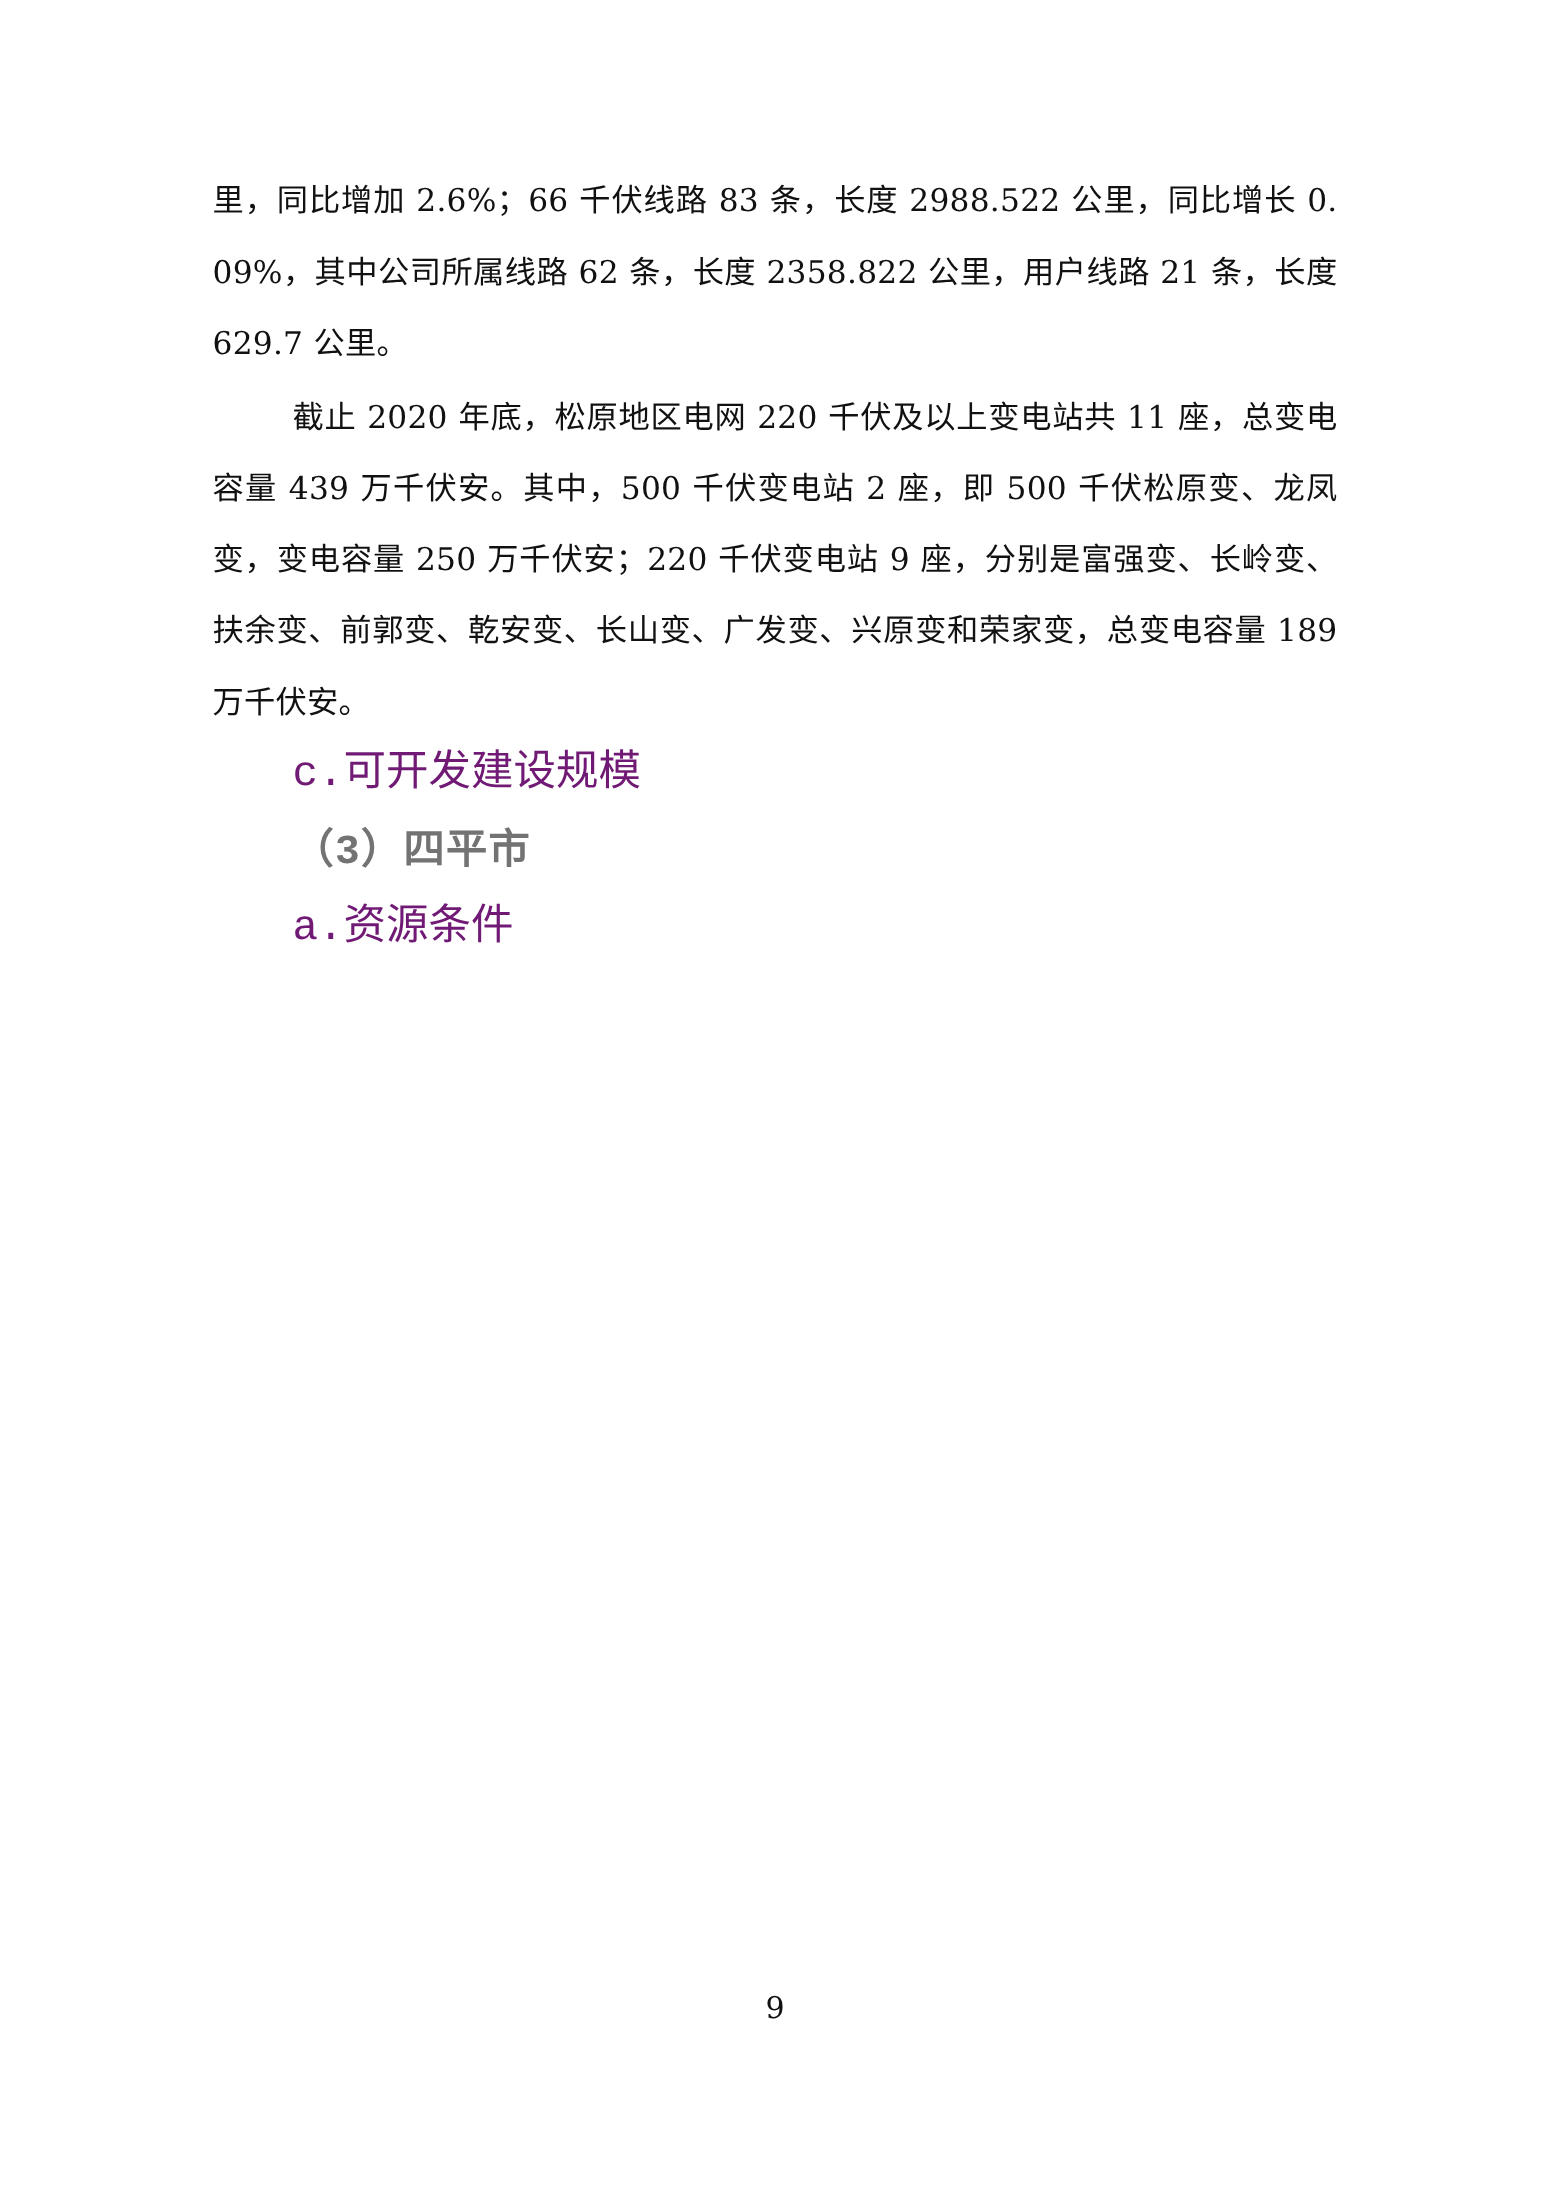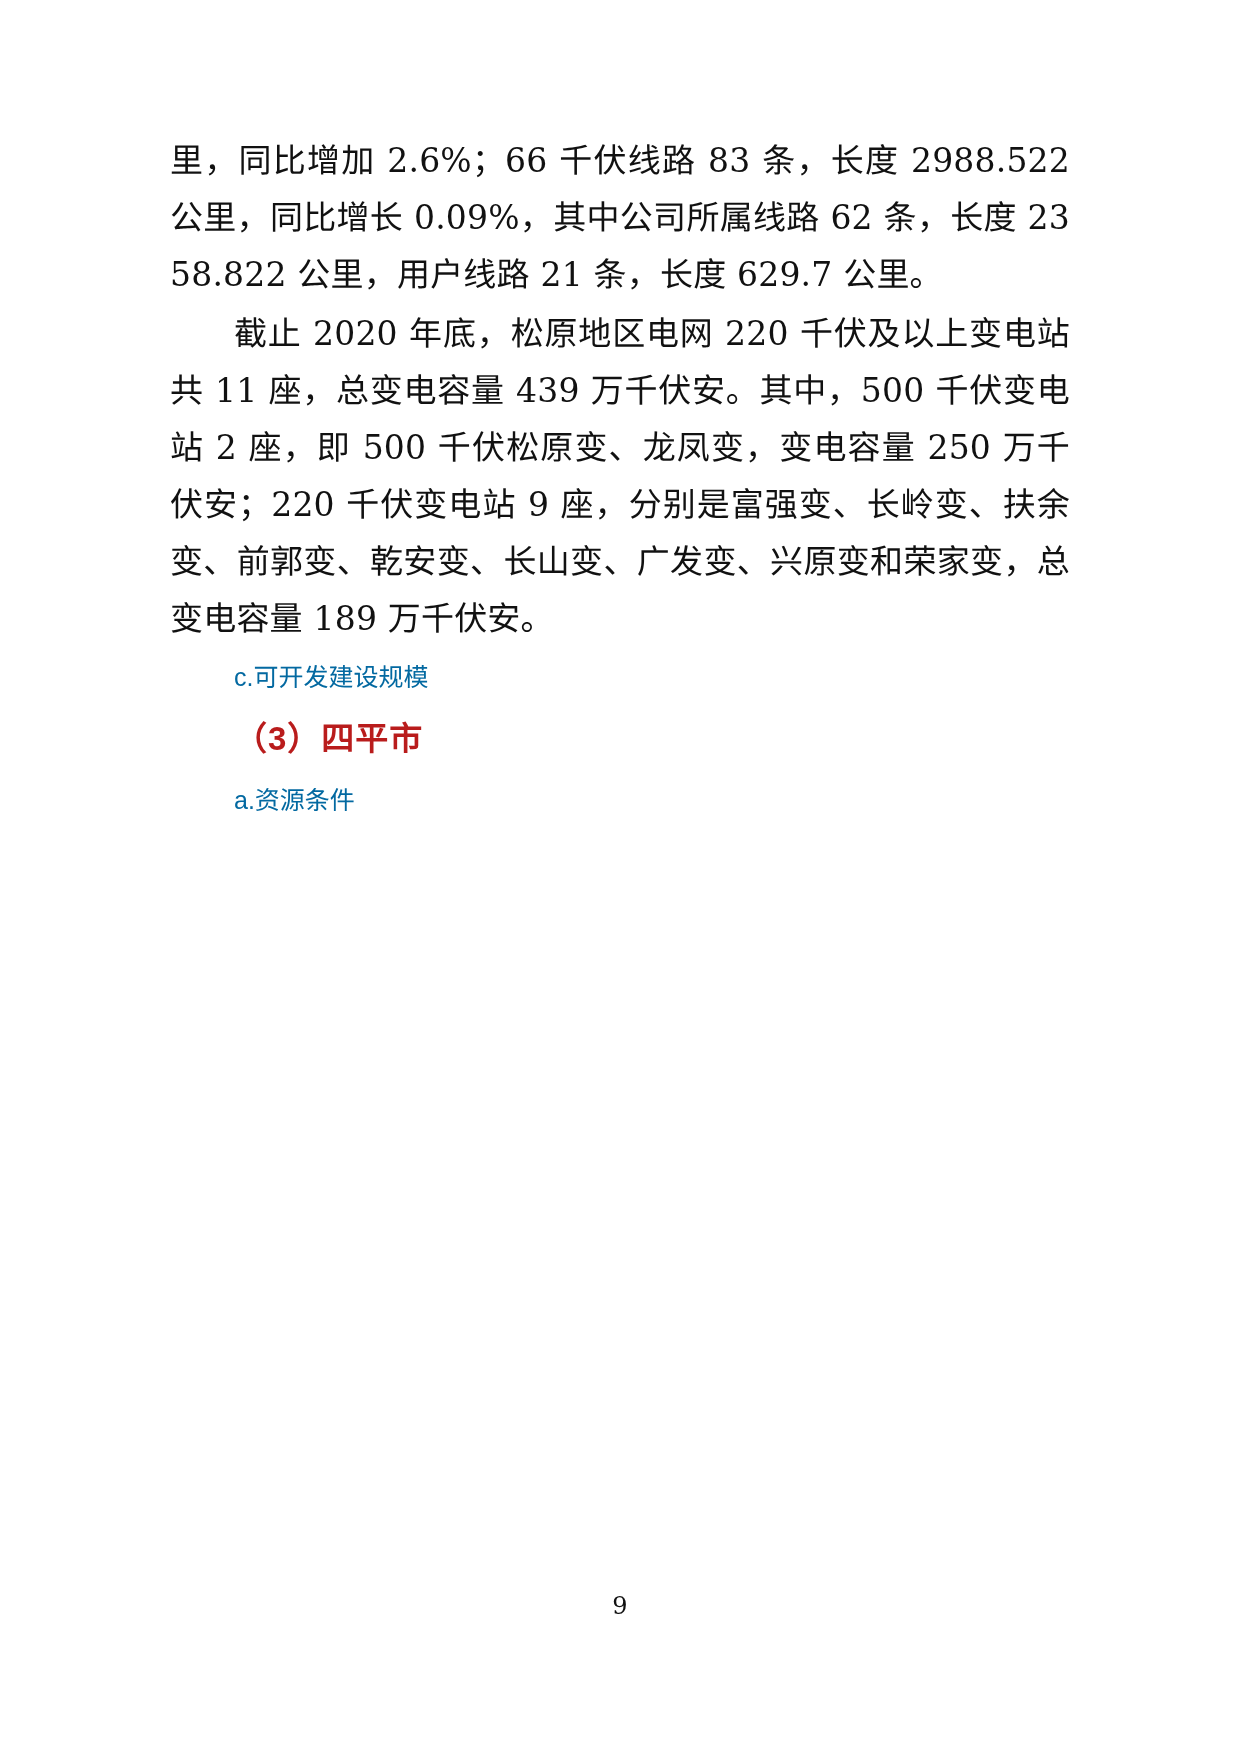--- a/index.html
+++ b/index.html
@@ -18,47 +18,47 @@
   }
   .content {
     position: absolute;
     left: 170px;
     top: 132px;
     width: 900px;
   }
   p.para {
     margin: 0 0 2px 0;
     font-family: "DejaVu Serif", "Liberation Serif", serif;
-    font-size: 33px;
+    font-size: 25px;
     line-height: 57px;
     color: #111111;
     text-align: justify;
     text-justify: inter-ideograph;
     letter-spacing: 0.2px;
     word-break: break-all;
   }
   p.indent {
     text-indent: 64px;
   }
   p.heading {
     margin: 0 0 2px 0;
-    font-family: Liberation Sans, sans-serif;
+    font-family: Liberation Mono, monospace;
     font-size: 33px;
     font-weight: bold;
     line-height: 62px;
-    color: #b91c1c;
+    color: #737373;
     text-indent: 64px;
     letter-spacing: 1px;
   }
   p.sub-heading {
     margin: 0 0 2px 0;
-    font-family: Liberation Sans, sans-serif;
-    font-size: 25px;
+    font-family: Liberation Mono, monospace;
+    font-size: 34px;
     line-height: 57px;
-    color: #0369a1;
+    color: #701a75;
     text-indent: 64px;
   }
   .page-number {
     position: absolute;
     left: 0;
     right: 0;
     top: 1592px;
     text-align: center;
     font-family: "DejaVu Serif", "Liberation Serif", serif;
     font-size: 24px;

